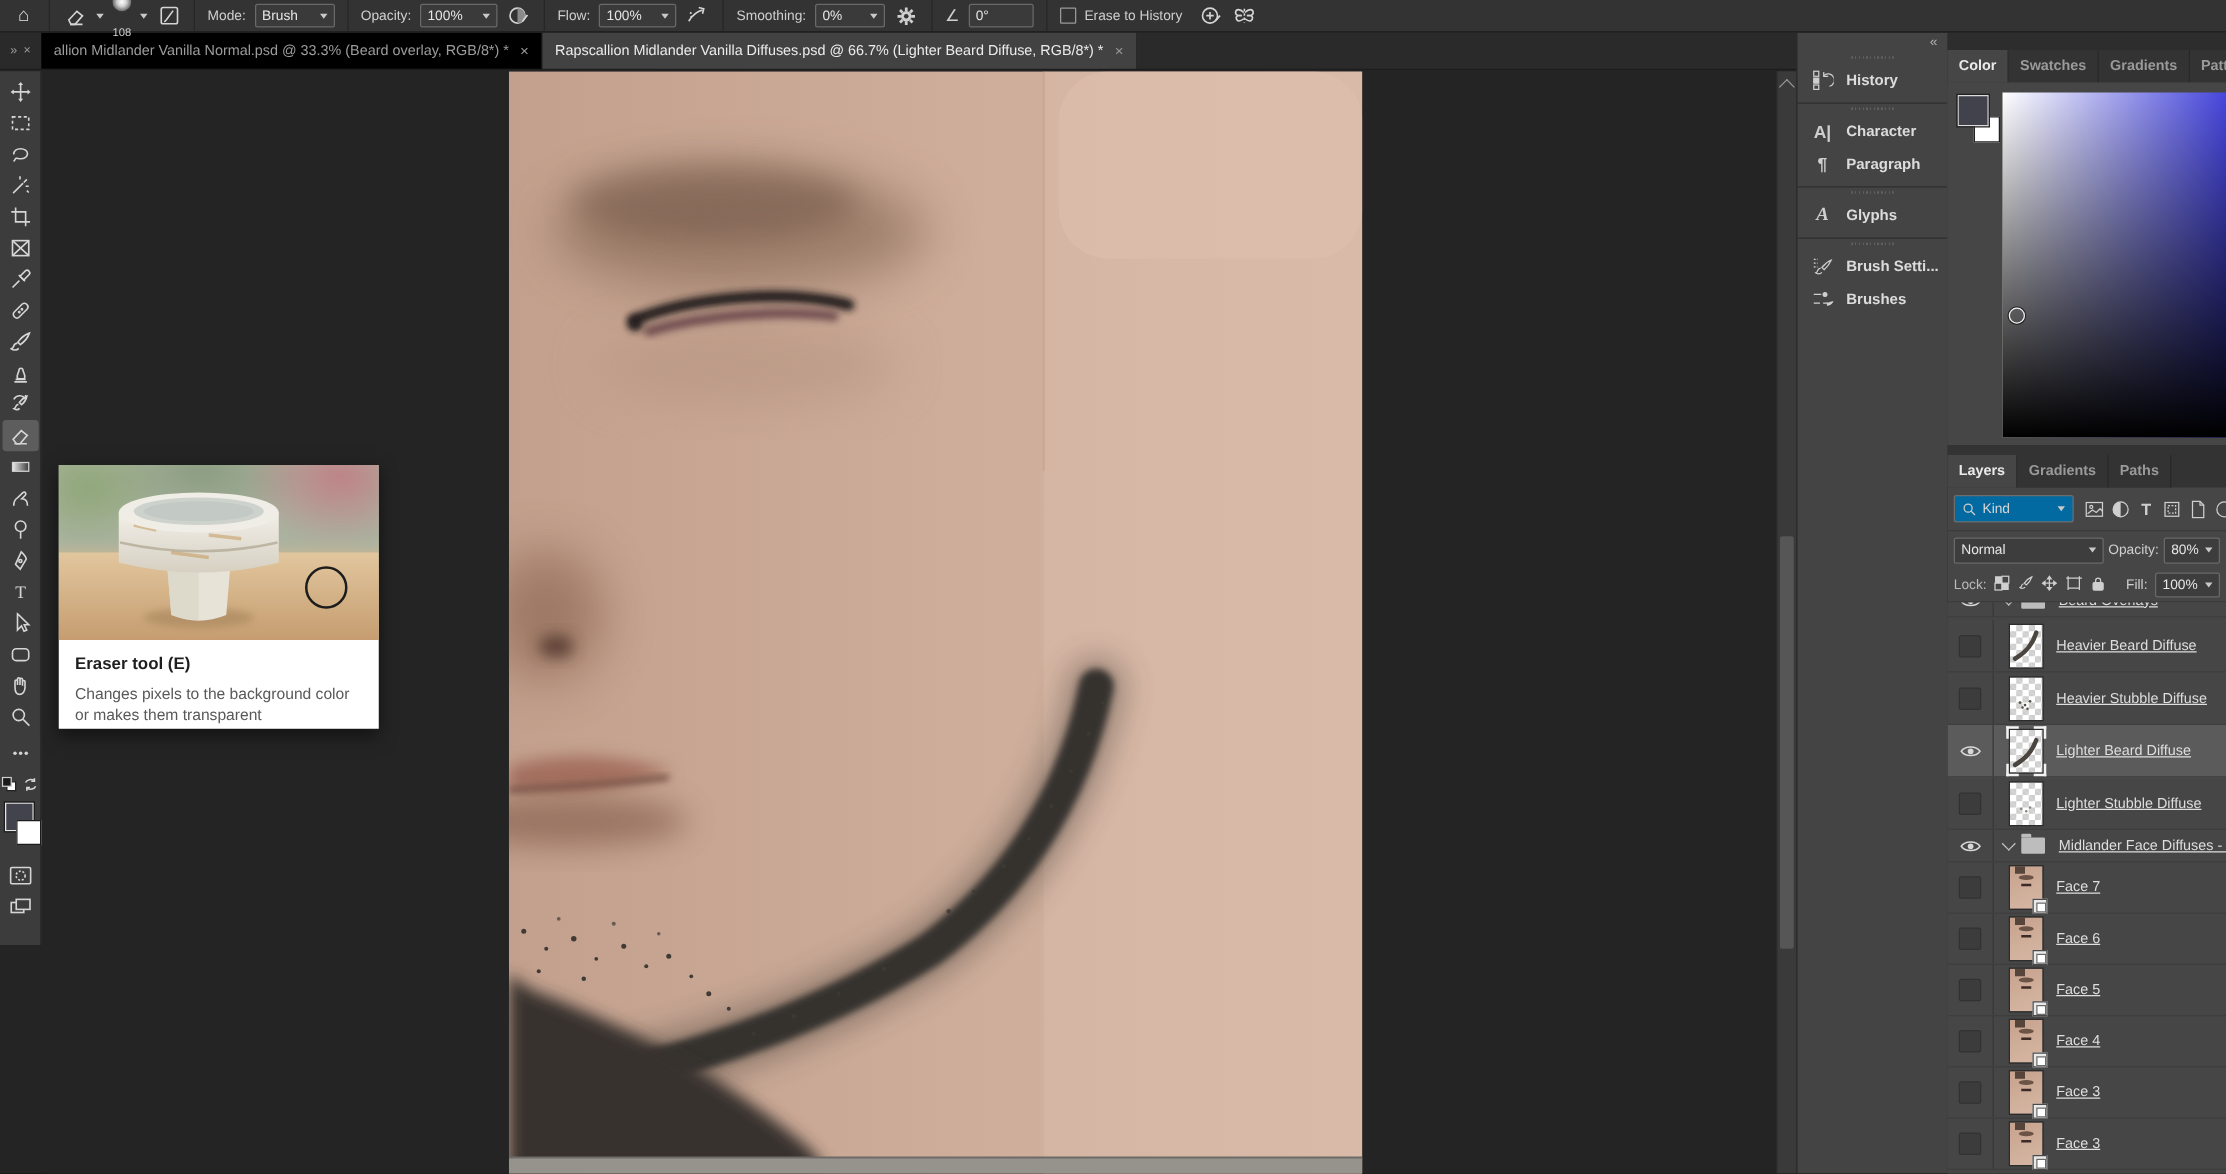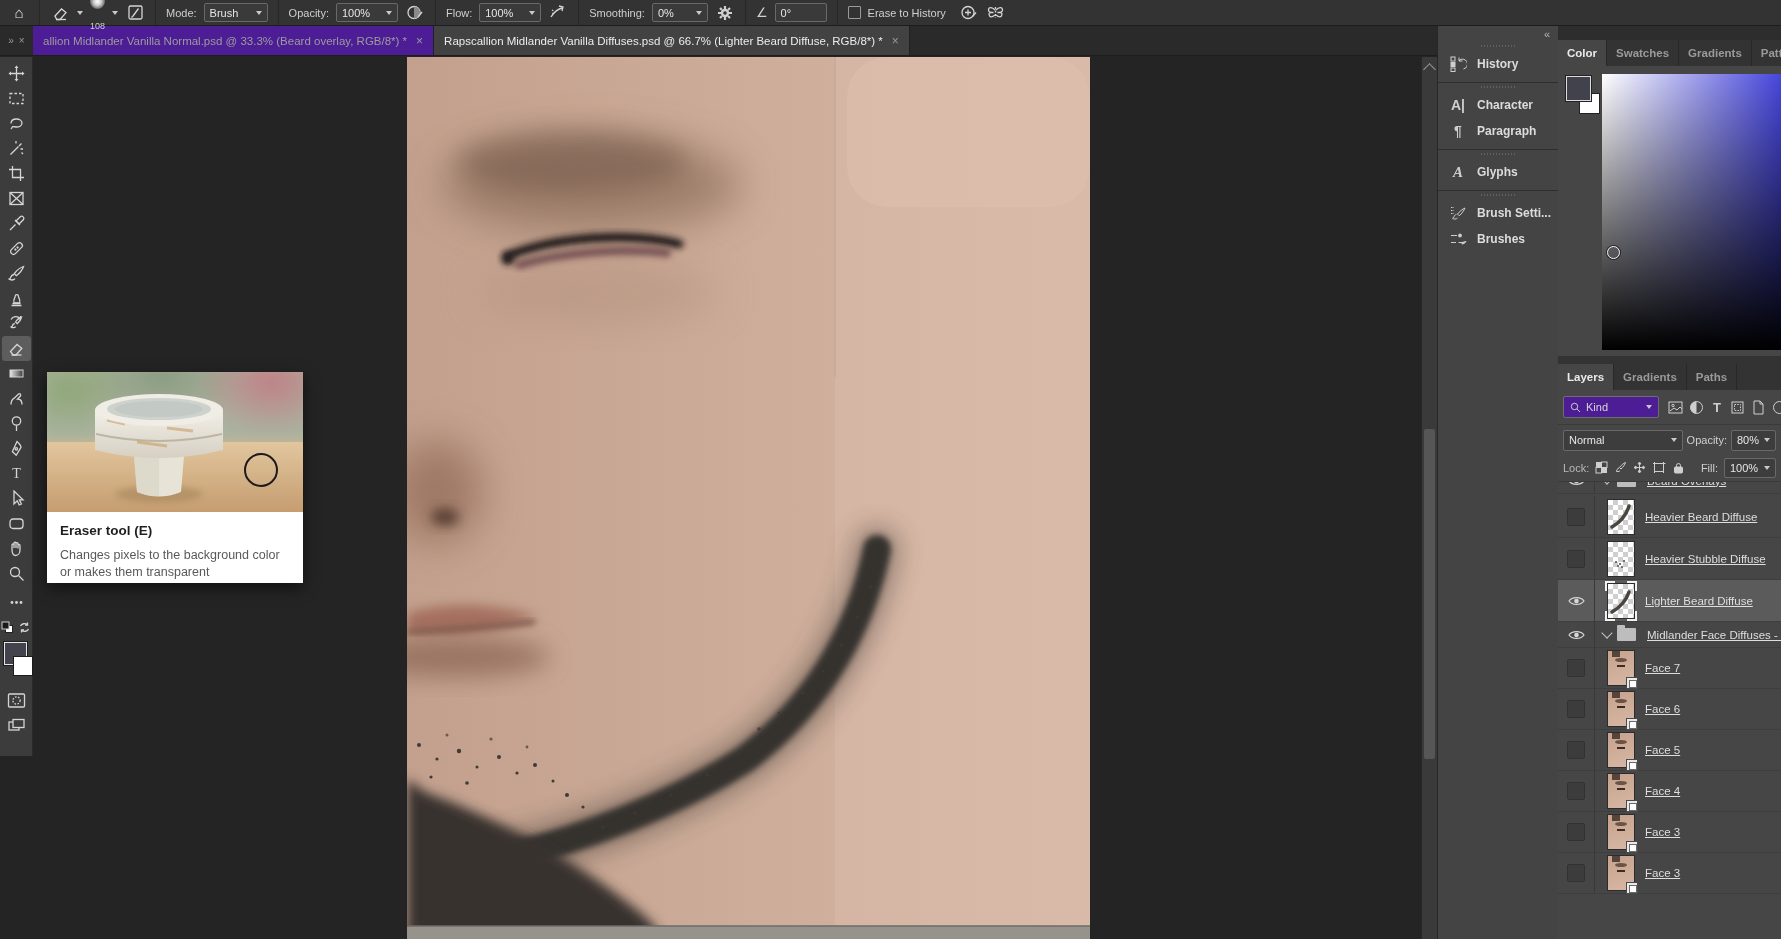--- a/index.html
+++ b/index.html
@@ -20,21 +20,21 @@
   .brush-dot{width:15px;height:15px;border-radius:50%;
      background:radial-gradient(circle,#ffffff 0%,#cfcfcf 35%,#6a6a6a 70%,#3a3a3a 100%);}
   .brush-size{font-size:9px;color:#cfcfcf;margin-top:13px;}
   .checkbox{width:11px;height:11px;border:1px solid #9a9a9a;background:#333;border-radius:1px;}
 
   
   .tabbar{position:absolute;left:0;top:26px;width:1437px;height:30px;background:#2a2a2a;display:flex;align-items:stretch;
           border-bottom:1px solid #1d1d1d;box-sizing:border-box;z-index:30;}
   .tb-head{width:33px;display:flex;align-items:center;justify-content:center;gap:5px;color:#9a9a9a;font-size:10px;}
   .tab{display:flex;align-items:center;gap:9px;padding:0 10px;font-size:11.5px;white-space:nowrap;overflow:hidden;}
-  .tab.inactive{background:#4c1d95;color:#9c9c9c;border-right:1px solid #202020;max-width:390px;}
+  .tab.inactive{background:#000000;color:#9c9c9c;border-right:1px solid #202020;max-width:390px;}
   .tab.active{background:#424242;color:#ececec;border-right:1px solid #202020;}
   .tab .x{color:#9a9a9a;font-size:12px;}
 
   
   .toolbar{position:absolute;left:0;top:57px;width:33px;height:699px;background:#3c3c3c;border-right:1px solid #2a2a2a;
            box-sizing:border-box;display:flex;flex-direction:column;align-items:center;padding-top:4px;z-index:20;}
   .tool{width:29px;height:25px;display:flex;align-items:center;justify-content:center;border-radius:3px;position:relative;}
   .tool.selected{background:#5d5d5d;}
   .fgbg{position:relative;width:30px;height:40px;margin-top:8px;}
   .fg-sw{position:absolute;left:3px;top:0;width:21px;height:21px;background:#43434d;border:1px solid #e6e6e6;outline:1px solid #1c1c1c;}
@@ -81,21 +81,21 @@
   .cp-fg{position:absolute;left:8px;top:10px;width:23px;height:23px;background:#42424c;border:1px solid #dcdcdc;outline:1px solid #222;}
   .cp-bg{position:absolute;left:21px;top:27px;width:19px;height:19px;background:#fff;border:1px solid #222;}
   .color-field{position:absolute;left:44px;top:8px;width:179px;height:276px;
     background:linear-gradient(to bottom, rgba(0,0,0,0) 0%, #000 100%),
                linear-gradient(to right, #ffffff 0%, #4646dc 100%);}
   .cf-marker{position:absolute;left:5px;top:172px;width:11px;height:11px;border:1px solid #f0f0f0;border-radius:50%;
              box-shadow:0 0 0 1px rgba(0,0,0,.55);}
   .pgap{height:8px;background:#333;}
 
   .lp-filter{height:34px;display:flex;align-items:center;padding:0 5px;gap:4px;border-bottom:1px solid #3a3a3a;overflow:hidden;}
-  .kind-sel{display:flex;align-items:center;gap:5px;background:#4c1d95;border:1px solid #6d6d6d;height:20px;width:92px;
+  .kind-sel{display:flex;align-items:center;gap:5px;background:#0369a1;border:1px solid #6d6d6d;height:20px;width:92px;
             padding:0 6px;border-radius:2px;}
   .f-ico{width:19px;height:19px;display:flex;align-items:center;justify-content:center;}
   .lp-blend{height:30px;display:flex;align-items:center;padding:0 5px;gap:4px;}
   .lp-lock{height:26px;display:flex;align-items:center;padding:0 5px;gap:6px;border-bottom:1px solid #3a3a3a;}
 
   .layer-list{position:relative;height:459px;overflow:hidden;background:#464646;}
   .lrow{display:flex;align-items:center;height:42px;border-bottom:1px solid #3e3e3e;box-sizing:border-box;position:relative;}
   .lrow.grp{height:26px;}
   .lrow.face{height:41px;}
   .lrow.selected{background:#5b5b5b;}
@@ -762,20 +762,35 @@
           <div class="sel-brackets">
               <i></i>
               <i></i>
               <i></i>
               <i></i>
             </div>
         </div>
         <span class="lname">Lighter Beard Diffuse</span>
       </div>
 
+      <div class="lrow">
+        <div class="eyecol">
+            <div class="eyebox"></div>
+          </div>
+        <div class="lthumb">
+          <svg width="26" height="34" style="position:absolute;inset:0;">
+              <g fill="#8a857e">
+                <circle cx="9" cy="21" r="1"></circle>
+                <circle cx="13" cy="23" r="1"></circle>
+                <circle cx="16" cy="20" r="1"></circle>
+              </g>
+            </svg>
+        </div>
+        <span class="lname">Lighter Stubble Diffuse</span>
+      </div>
 
       <div class="lrow grp">
         <div class="eyecol">
           <svg width="17" height="12">
               <path d="M1 6C4 1.5 13 1.5 16 6 13 10.5 4 10.5 1 6z" fill="none" stroke="#d8d8d8" stroke-width="1.2"></path>
               <circle cx="8.5" cy="6" r="2.3" fill="#d8d8d8"></circle>
             </svg>
         </div>
         <div class="grp-chev"></div>
         <div class="folder"></div>

